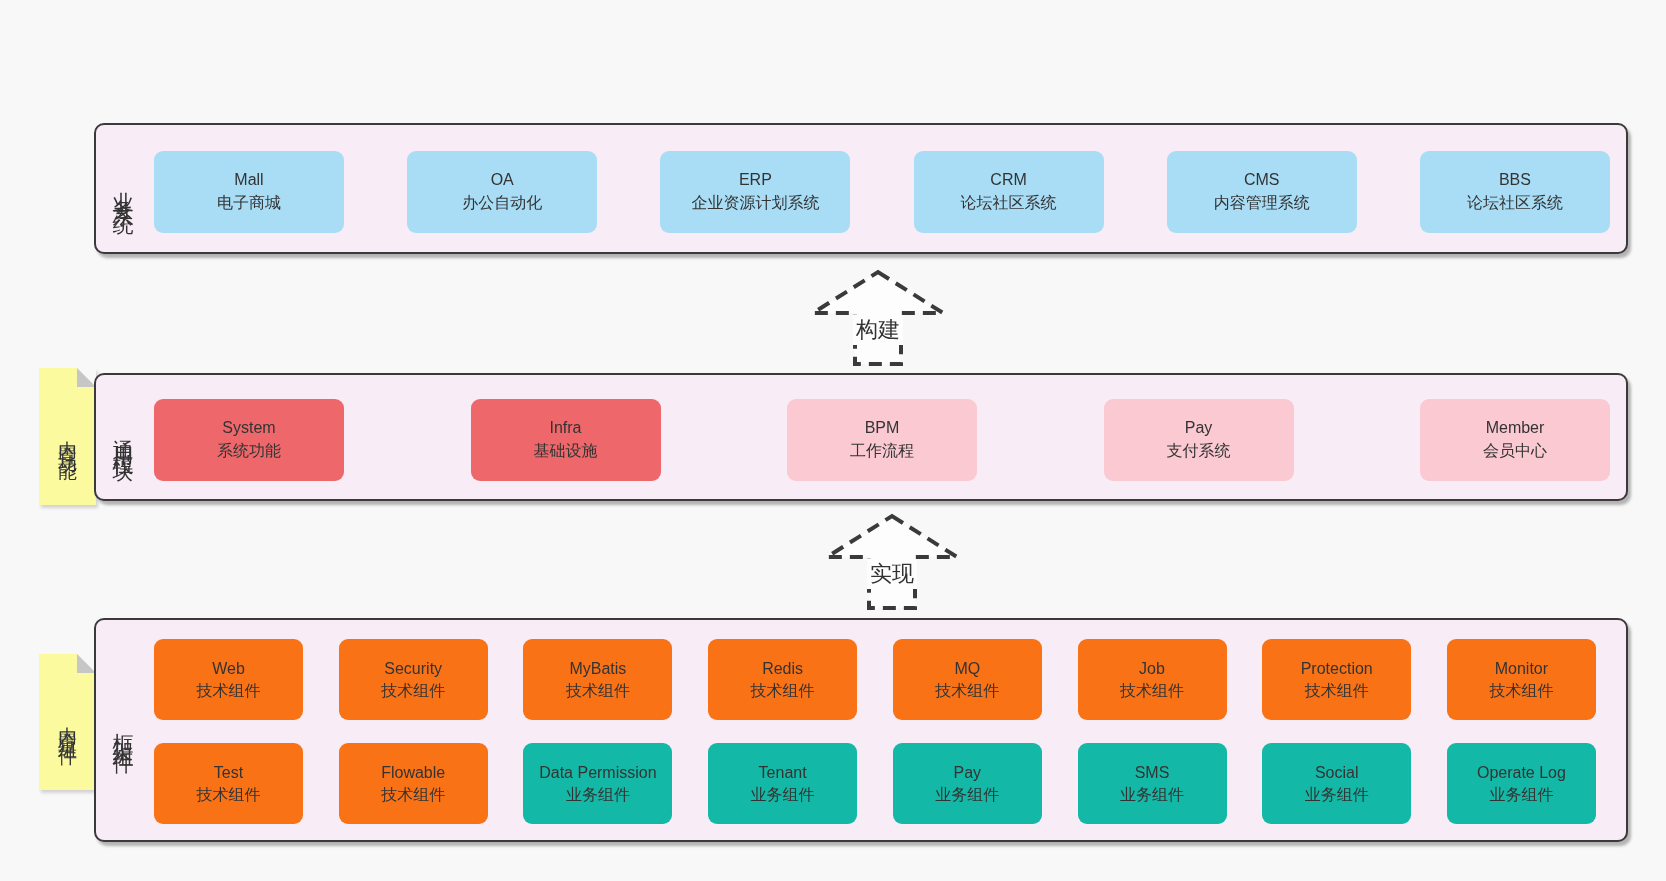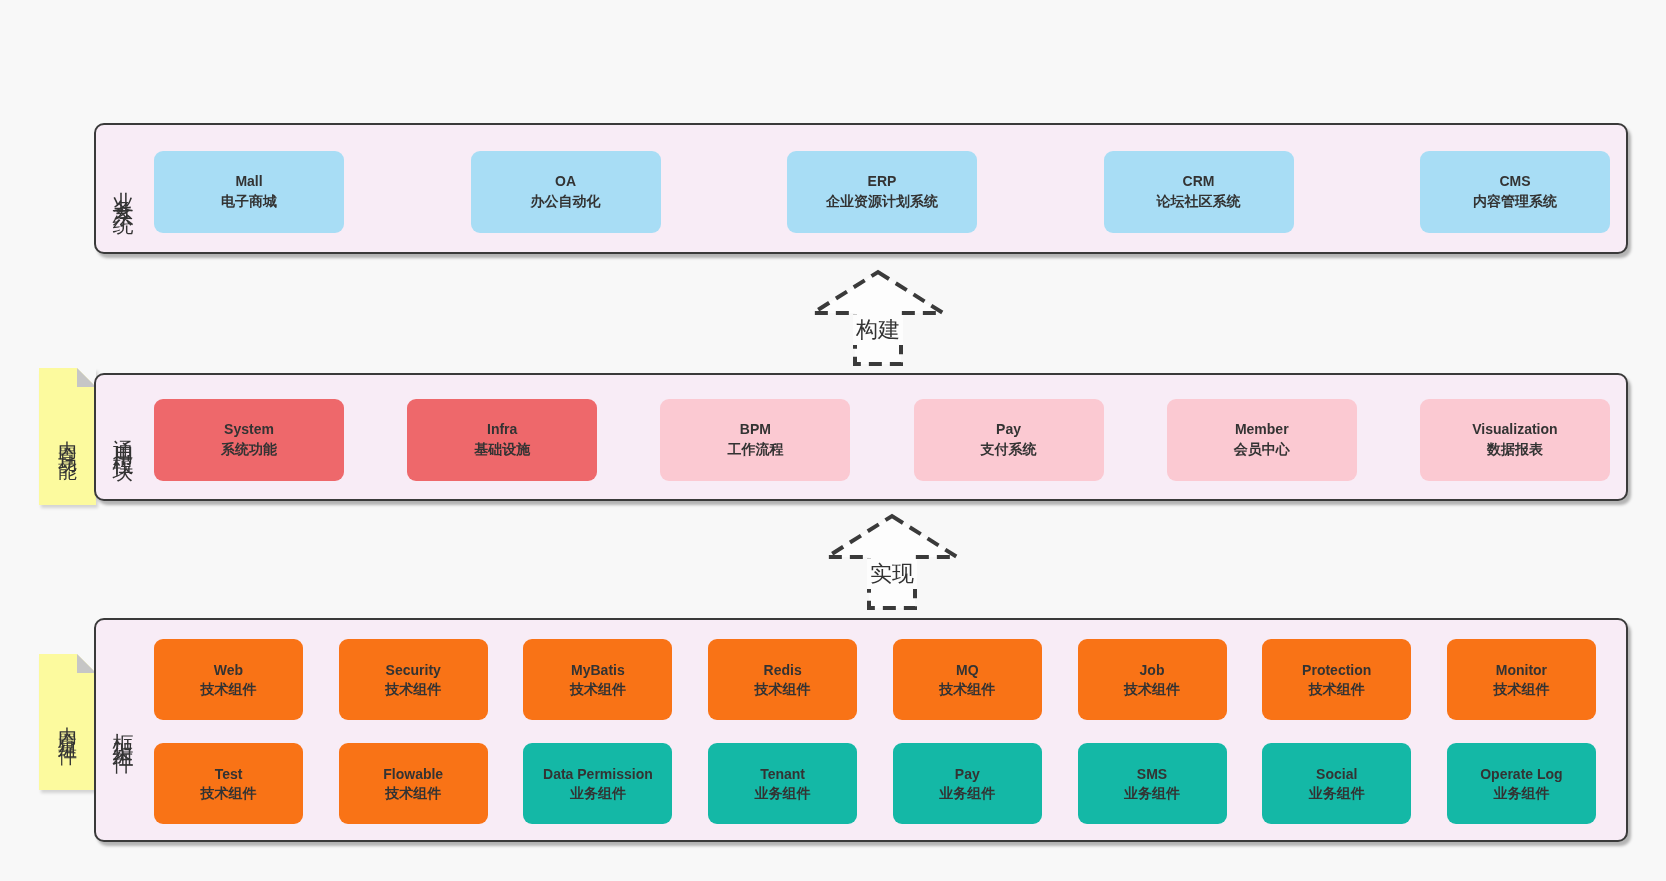--- a/index.html
+++ b/index.html
@@ -53,24 +53,23 @@
   #panel-components .box-row.r1   { top:123px; }
 
   .box {
     display:flex;
     flex-direction:column;
     justify-content:center;
     align-items:center;
     text-align:center;
     width:190px; height:82px;
     border-radius:9px;
-    font-size:14px;
+    font-size:16px;
     line-height:1.42;
     color:#333;
-    font-weight:bold;
   }
   #panel-components .box { width:149px; height:81px; line-height:1.32; }
   .box .t, .box .d { display:block; }
   .box.blue       { background:#a8ddf5; }
   .box.red        { background:#ee686b; }
   .box.pink       { background:#fbc9d2; }
   .box.green      { background:#f97316; }
   .box.lightgreen { background:#14b8a6; }
 
   
@@ -156,20 +155,24 @@
           <span class="d">企业资源计划系统</span>
         </div>
         <div class="box blue">
           <span class="t">CRM</span>
           <span class="d">论坛社区系统</span>
         </div>
         <div class="box blue">
           <span class="t">CMS</span>
           <span class="d">内容管理系统</span>
         </div>
+        <div class="box blue">
+          <span class="t">BBS</span>
+          <span class="d">论坛社区系统</span>
+        </div>
       </div>
   </section>
 
   <div class="arrow" id="arrow-build">
     <svg width="136" height="98" viewBox="0 0 136 98">
       <polygon points="68,3 133,44 91,44 91,95 45,95 45,44 3,44" fill="#fdfdfd" stroke="#3a3a3a" stroke-width="4" stroke-dasharray="13 8" stroke-linejoin="miter"></polygon>
     </svg>
     <span class="arrow-label">构建</span>
   </div>
 
@@ -189,24 +192,20 @@
           <span class="d">工作流程</span>
         </div>
         <div class="box pink">
           <span class="t">Pay</span>
           <span class="d">支付系统</span>
         </div>
         <div class="box pink">
           <span class="t">Member</span>
           <span class="d">会员中心</span>
         </div>
-        <div class="box pink">
-          <span class="t">Visualization</span>
-          <span class="d">数据报表</span>
-        </div>
       </div>
   </section>
 
   <div class="arrow" id="arrow-implement">
     <svg width="136" height="98" viewBox="0 0 136 98">
       <polygon points="68,3 133,44 91,44 91,95 45,95 45,44 3,44" fill="#fdfdfd" stroke="#3a3a3a" stroke-width="4" stroke-dasharray="13 8" stroke-linejoin="miter"></polygon>
     </svg>
     <span class="arrow-label">实现</span>
   </div>
 

